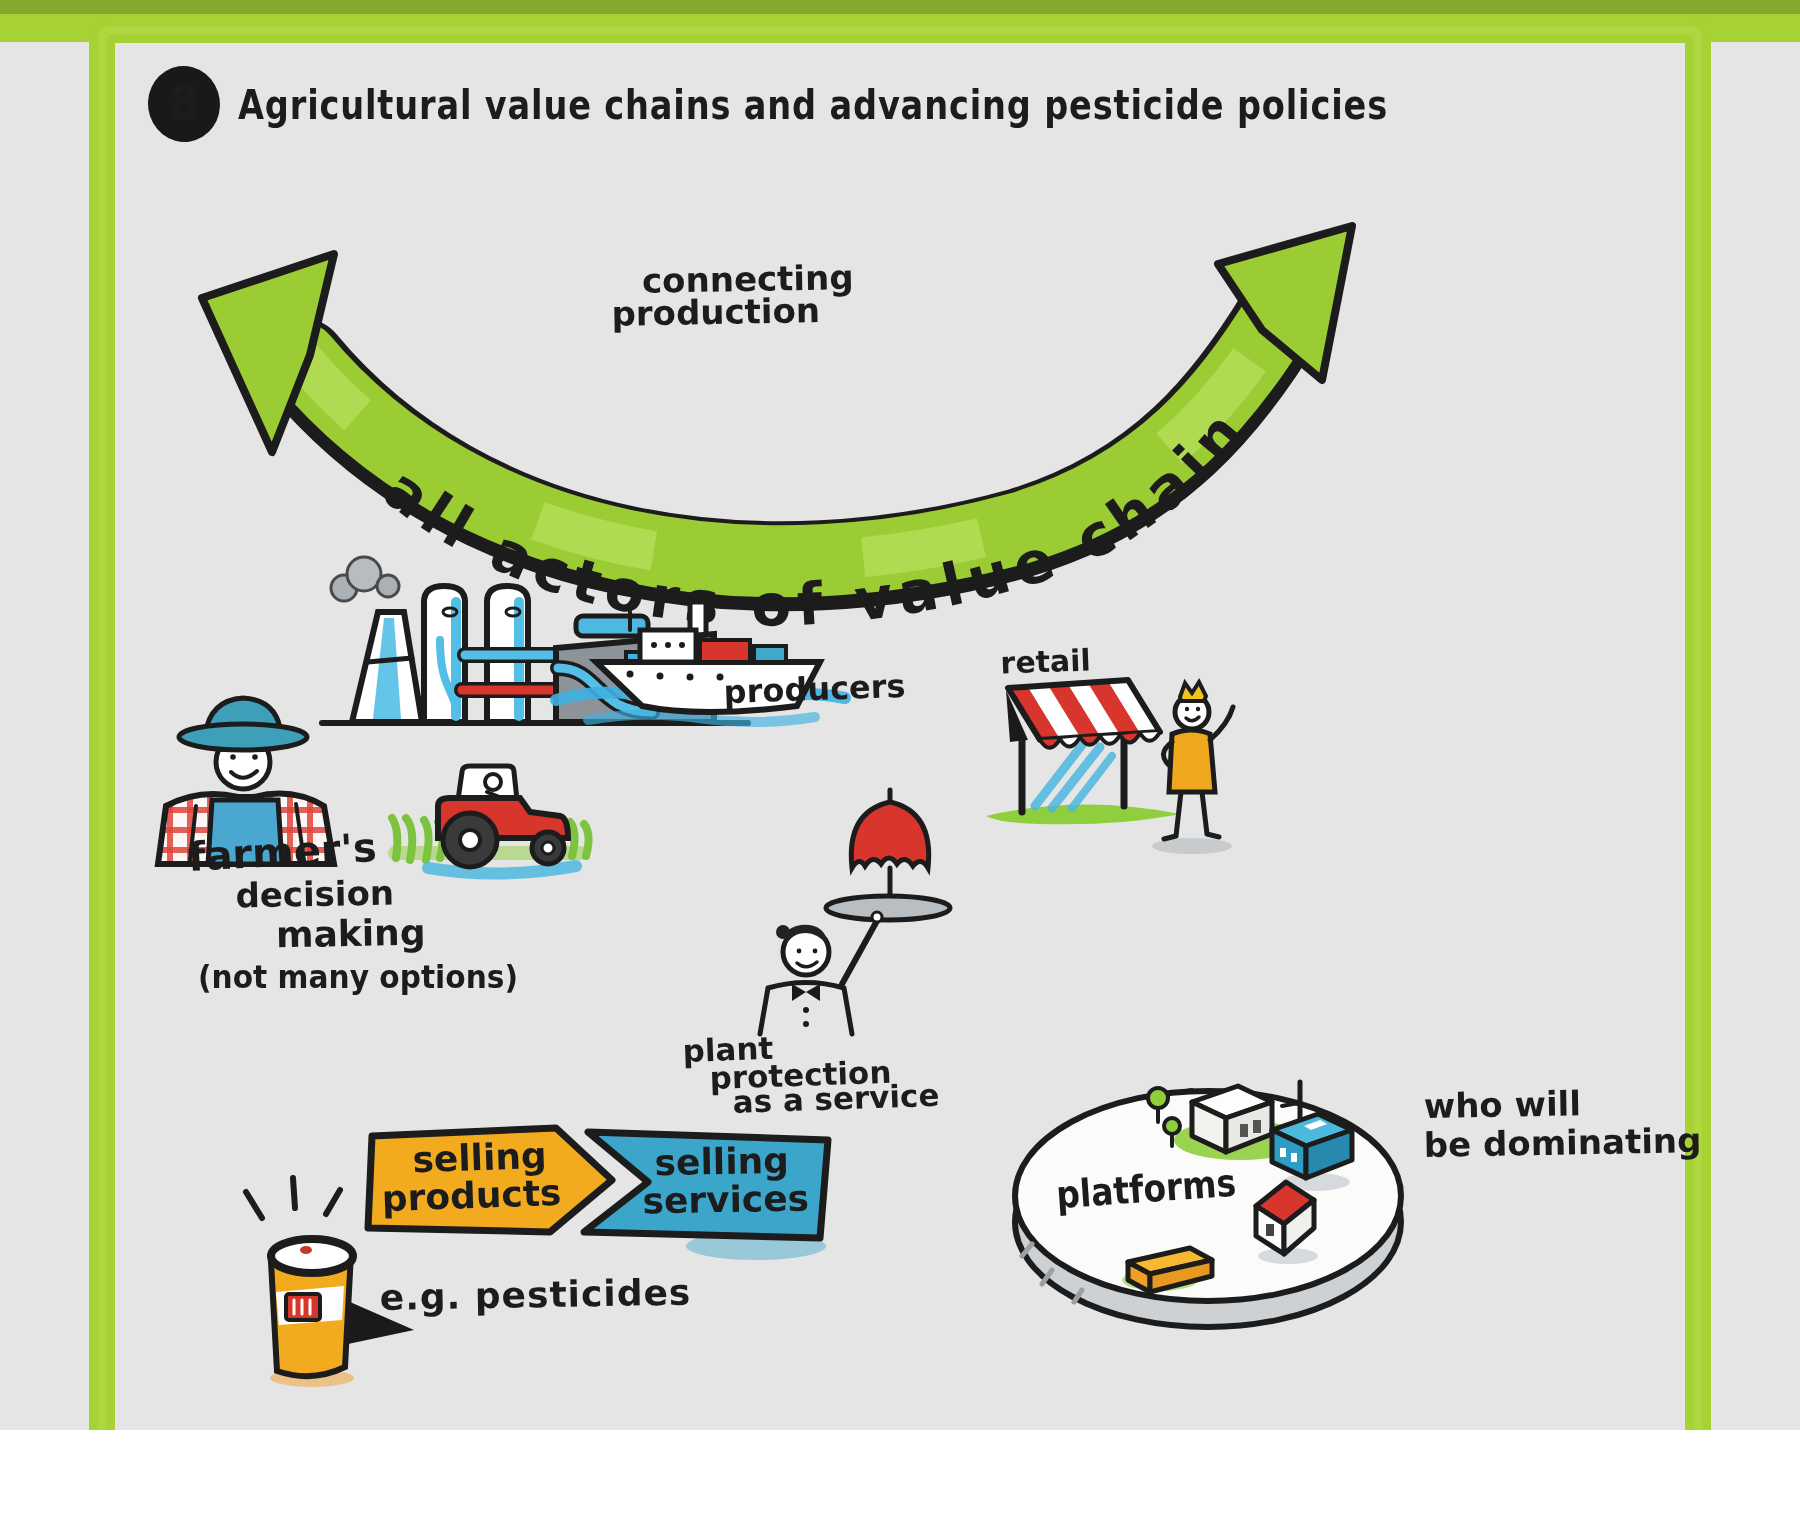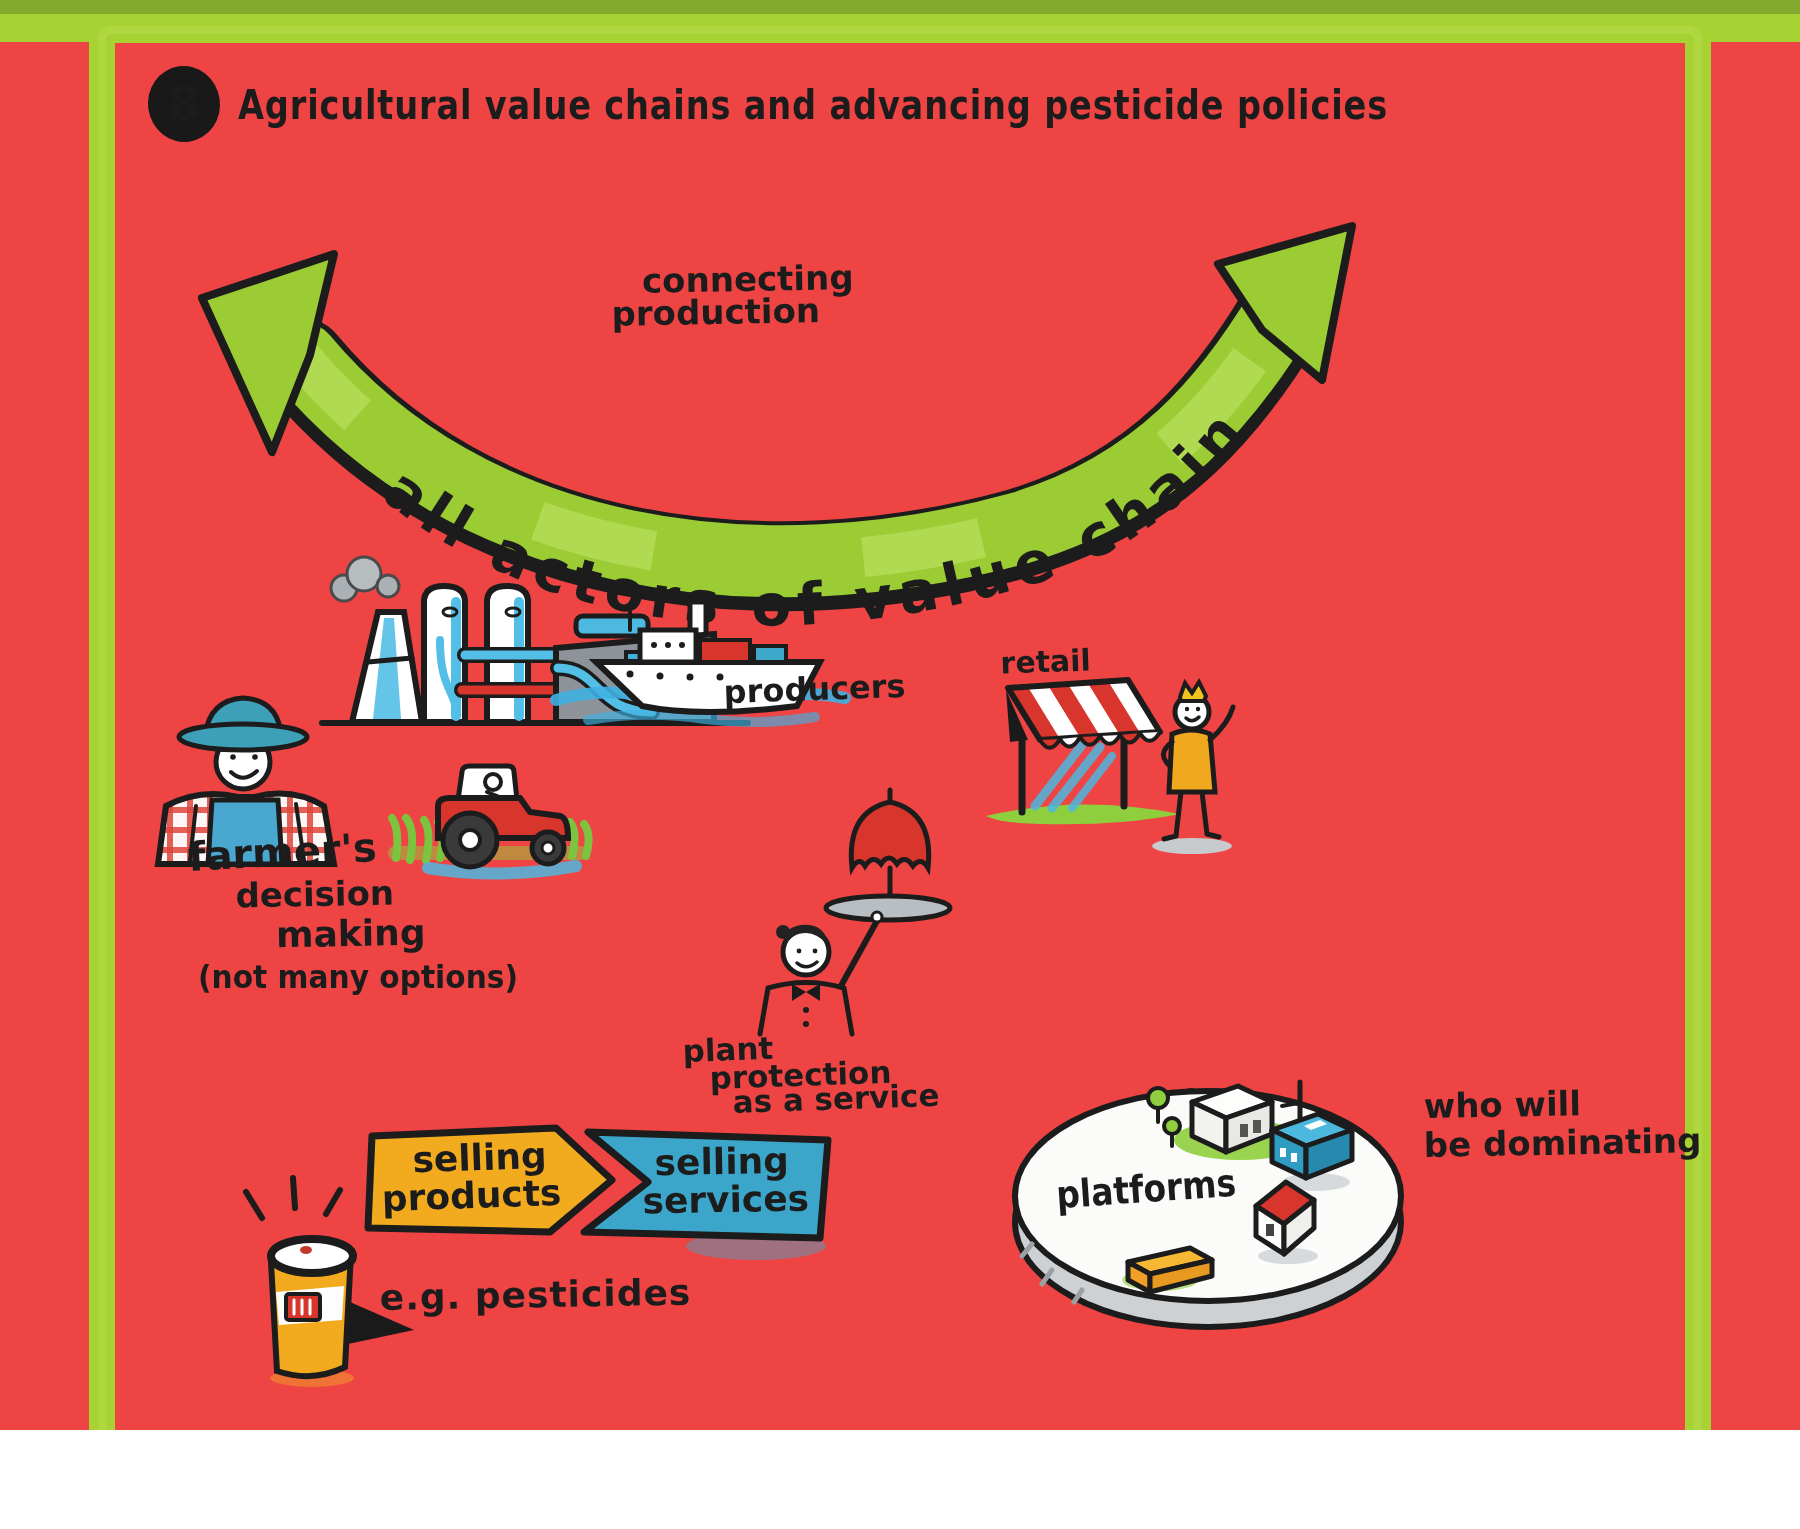--- a/index.html
+++ b/index.html
@@ -1,16 +1,16 @@
 <!DOCTYPE html>
 <html><head>
 <meta charset="utf-8">
 <style>
   html,body{margin:0;padding:0;background:#ffffff;}
-  .canvas{position:relative;width:1800px;height:1430px;background:#ef4444;overflow:hidden;
+  .canvas{position:relative;width:1800px;height:1430px;background:#e5e5e5;overflow:hidden;
           font-family:"DejaVu Sans",sans-serif;}
   svg{position:absolute;left:0;top:0;}
   text{font-family:"DejaVu Sans",sans-serif;fill:#1c1c1c;}
   .hand{font-weight:700;}
   .hand2{font-weight:600;}
 </style>
 </head>
 <body>
 
 <div class="canvas">

